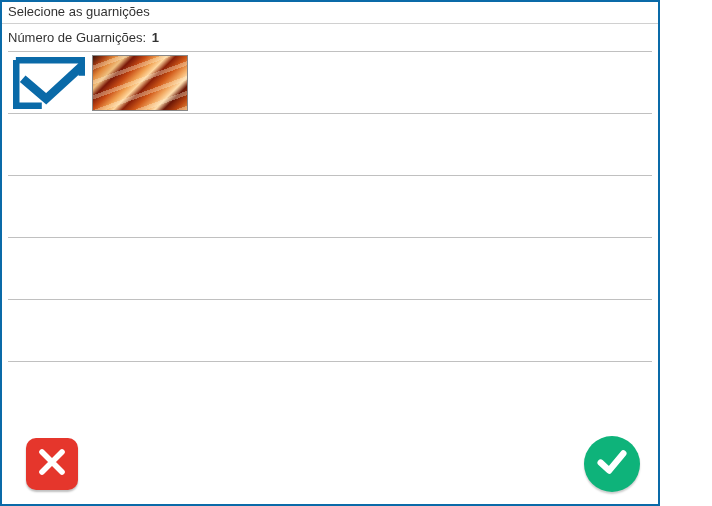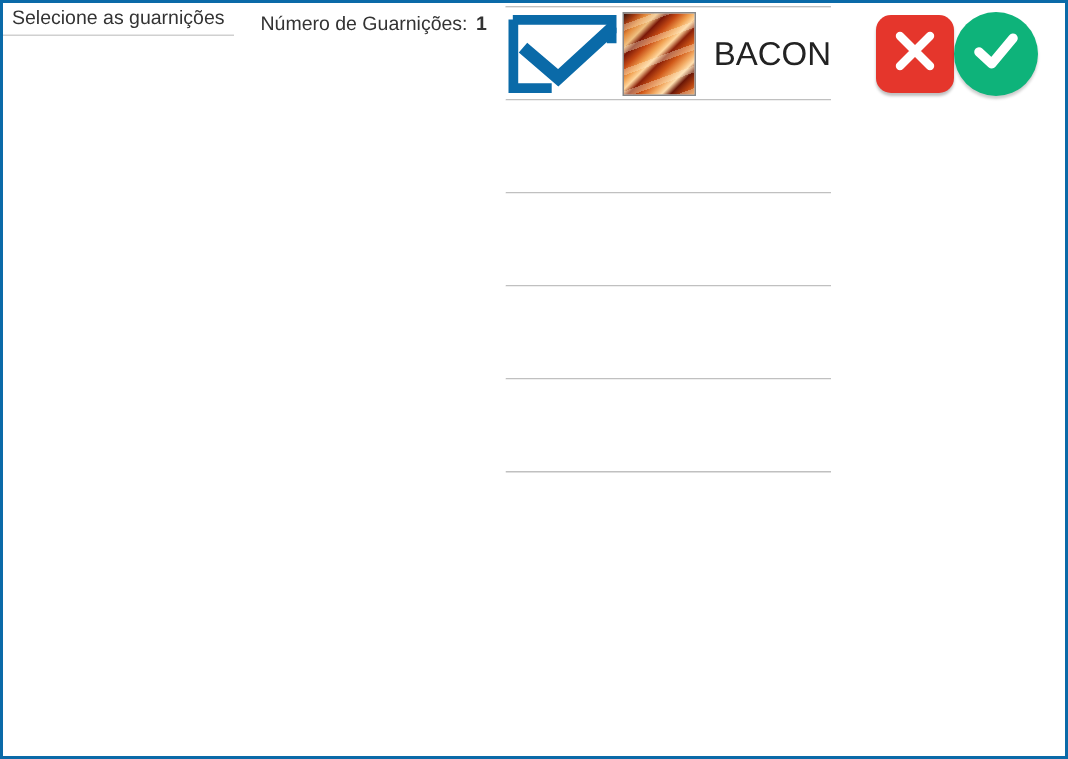--- a/index.html
+++ b/index.html
@@ -4,37 +4,37 @@
 <style>
   * { box-sizing: border-box; }
   html, body {
     margin: 0; padding: 0;
     width: 712px; height: 506px;
     font-family: Arial, sans-serif;
     background: #fff;
     overflow: hidden;
   }
   .window {
-    width: 712px; height: 506px;
+    width: 660px; height: 506px;
     border: 2px solid #0a6aa8;
     background: #fff;
     display: flex;
-    flex-direction: row;
+    flex-direction: column;
     position: relative;
   }
   .titlebar {
     height: 22px;
     padding: 2px 6px;
     font-size: 13px;
     color: #333;
     background: #fff;
     border-bottom: 1px solid #d0d0d0;
   }
   .info {
-    padding: 4px 6px 2px 18px;
+    padding: 4px 6px 2px 6px;
     font-size: 13px;
     color: #333;
   }
   .info .row { margin: 2px 0; }
   .info .val { font-weight: bold; margin-left: 2px; }
   .list {
     flex: 1;
     margin: 2px 6px 0 6px;
     border-top: 1px solid #c0c0c0;
     overflow: hidden;
@@ -119,21 +119,20 @@
 
     <div class="list-row">
       <div class="check-slot">
         <svg viewBox="0 0 100 72">
           <path d="M4 4 H96 V26" fill="none" stroke="#0a6aa8" stroke-width="10" stroke-linecap="butt"></path>
           <path d="M4 4 V68 H40" fill="none" stroke="#0a6aa8" stroke-width="10" stroke-linecap="butt"></path>
           <path d="M18 34 L46 58 L94 14" fill="none" stroke="#0a6aa8" stroke-width="12" stroke-linecap="square" stroke-linejoin="miter"></path>
         </svg>
       </div>
       <div class="image-slot"></div>
-      <div class="label-slot">BACON</div>
     </div>
 
     <div class="list-row"></div>
     <div class="list-row"></div>
     <div class="list-row"></div>
     <div class="list-row"></div>
 
   </div>
 
   <div class="footer">

